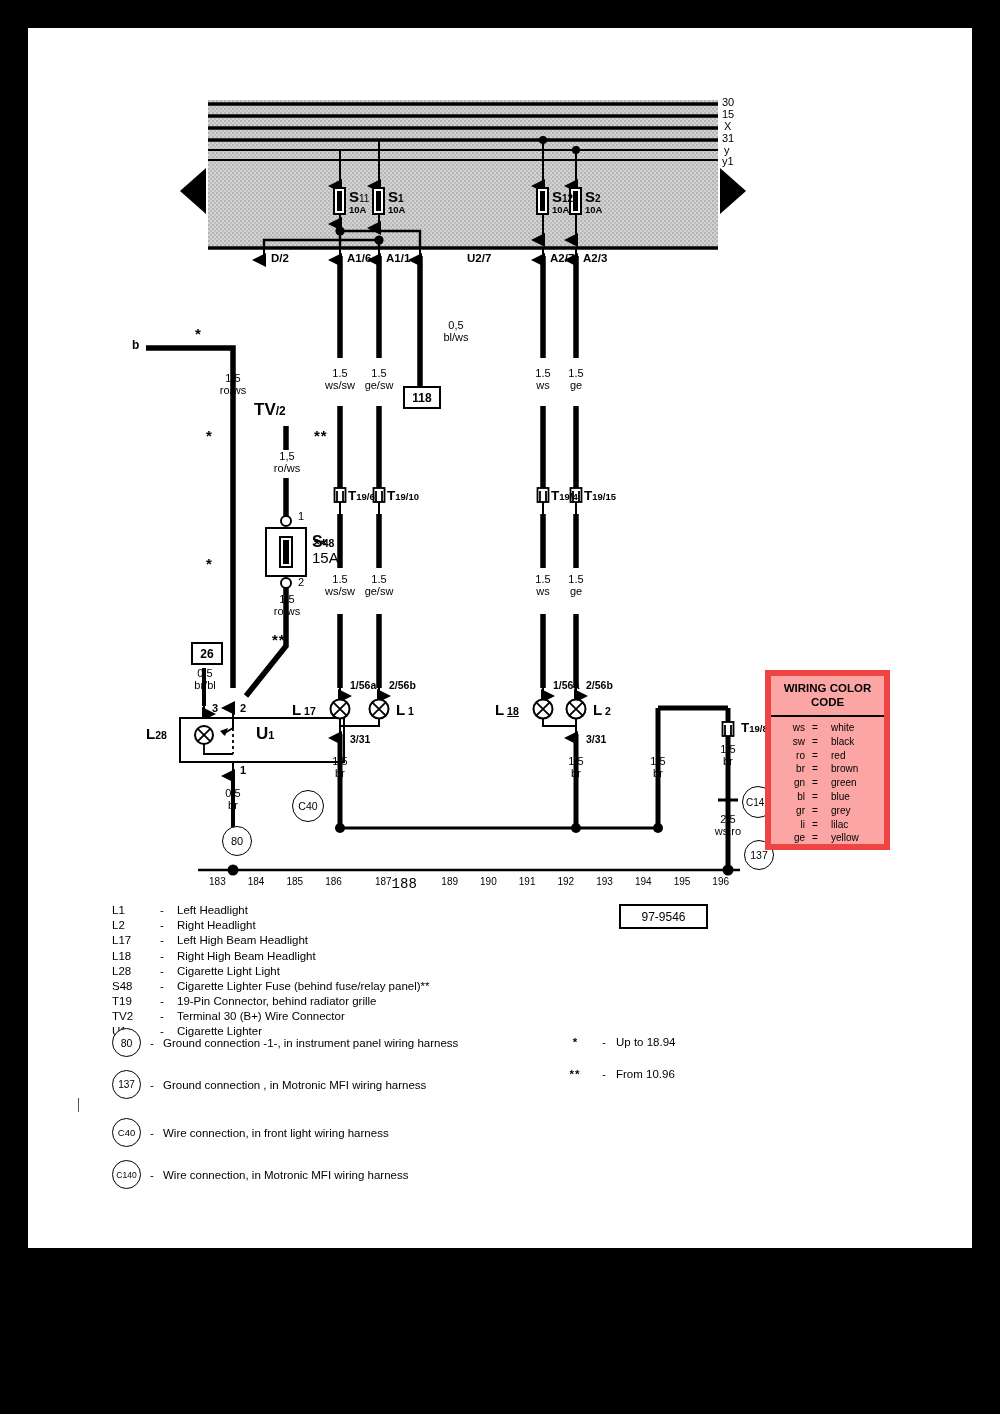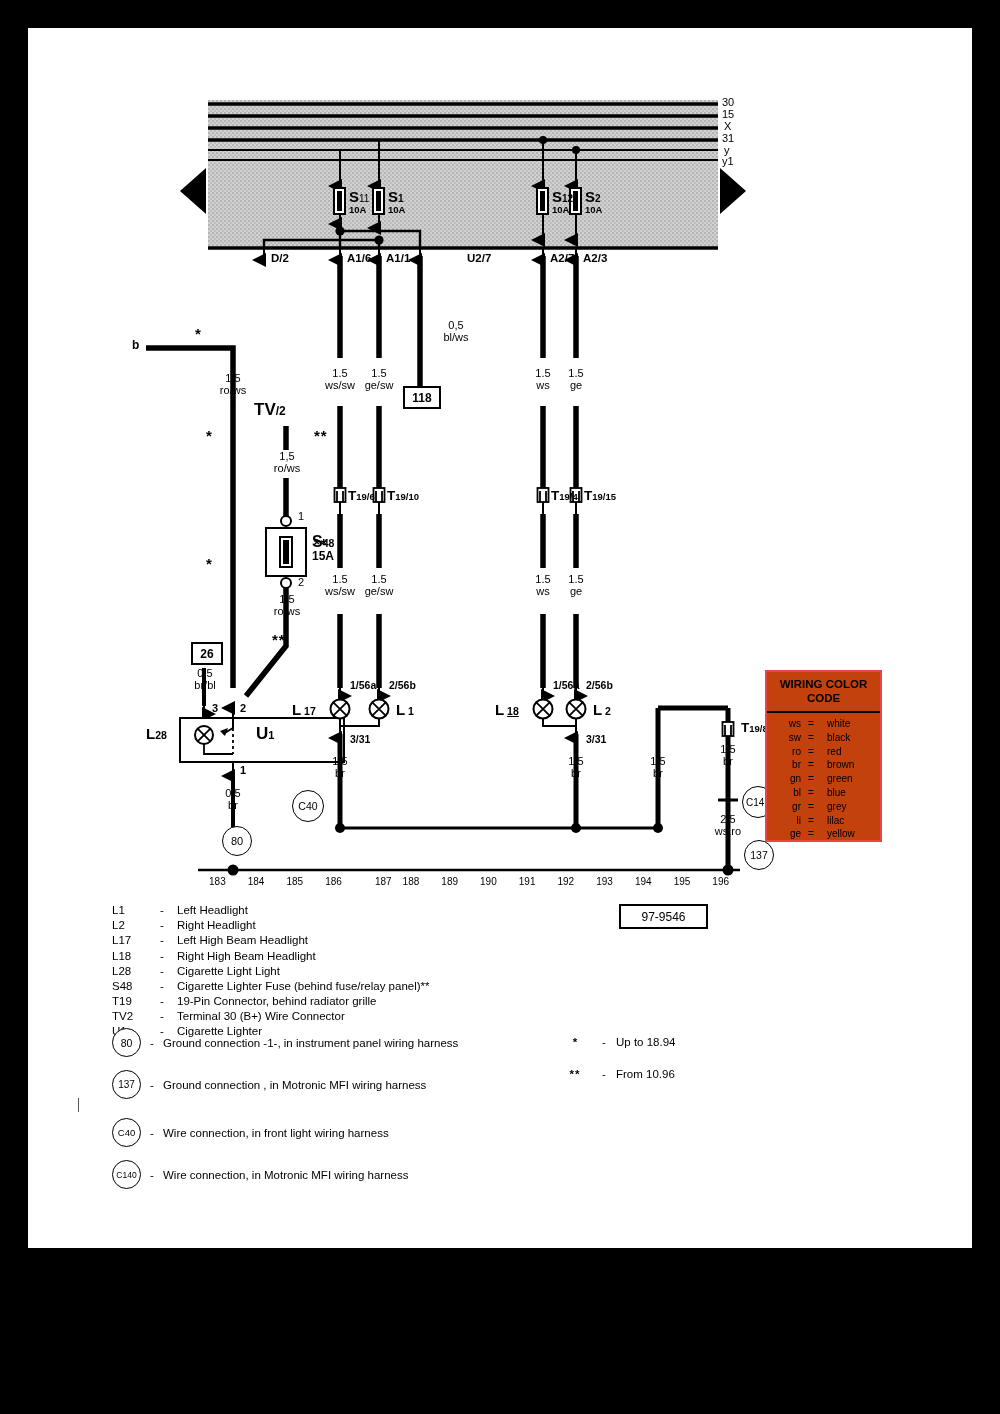--- a/index.html
+++ b/index.html
@@ -9,21 +9,21 @@
   .abs{position:absolute;}
   .lbl{position:absolute;color:#000;white-space:pre;line-height:1.08;}
   .ctr{text-align:center;}
   svg{display:block;overflow:visible;}
   #diagram{position:absolute;left:0;top:0;width:944px;height:1220px;}
   .boxlbl{position:absolute;border:2px solid #000;background:#fff;
           display:flex;align-items:center;justify-content:center;
           font-weight:bold;}
   .circ{position:absolute;border:1.6px solid #000;border-radius:50%;background:#fff;
         display:flex;align-items:center;justify-content:center;}
-  #ccbox{position:absolute;border:2px solid #ef4444;background:#c2410c;}
+  #ccbox{position:absolute;border:6px solid #ef4444;background:#fca5a5;}
   #cchead{border-bottom:2px solid #000;text-align:center;font-weight:bold;
           font-size:11.5px;line-height:1.25;padding:5px 2px 5px;}
   .ccrow{display:flex;font-size:10px;padding:1.4px 0 1.4px 0;}
   .cca{width:34px;text-align:right;}
   .ccb{width:20px;text-align:center;}
   .ccc{flex:1;padding-left:6px;}
   .keyrow{display:flex;font-size:11.5px;line-height:1.32;}
   .keyid{width:48px;}
   .keydash{width:17px;}
   .legrow{display:flex;align-items:center;font-size:11.5px;margin-bottom:13px;}
@@ -269,21 +269,21 @@
   <div class="lbl ctr" style="left:170px;top:345px;width:70px;font-size:11px;"><span>1,5</span><br><span>ro/ws</span></div>
   <div class="lbl ctr" style="left:224px;top:423px;width:70px;font-size:11px;"><span>1,5</span><br><span>ro/ws</span></div>
   <div class="lbl ctr" style="left:224px;top:566px;width:70px;font-size:11px;"><span>1,5</span><br><span>ro/ws</span></div>
 
   <div class="abs" style="left:226px;top:372px;">
     <span style="font-size:17px;font-weight:bold;">TV</span><span style="font-size:12px;font-weight:bold;">/2</span>
   </div>
 
   <div class="abs" style="left:284px;top:505px;">
     <span style="font-size:16px;font-weight:bold;">S</span><span style="font-size:10.5px;font-weight:bold;">48</span>
-    <div style="font-size:12px;font-weight:bold;margin-top:-2px;">15A</div>
+    <div style="font-size:15px;font-weight:normal;margin-top:-2px;">15A</div>
   </div>
   <div class="lbl" style="left:270px;top:483px;font-size:11px;">1</div>
   <div class="lbl" style="left:270px;top:549px;font-size:11px;">2</div>
 
   <div class="boxlbl" style="left:163px;top:614px;width:28px;height:19px;font-size:12px;">26</div>
   <div class="lbl ctr" style="left:141px;top:640px;width:72px;font-size:11px;"><span>0,5</span><br><span>br/bl</span></div>
 
   <div class="abs" style="left:118px;top:697px;">
     <span style="font-size:15px;font-weight:bold;">L</span><span style="font-size:10.5px;font-weight:bold;">28</span>
   </div>
@@ -355,21 +355,21 @@
   <div class="circ" style="left:264px;top:762px;width:30px;height:30px;font-size:10.5px;">C40</div>
   <div class="circ" style="left:714px;top:758px;width:30px;height:30px;font-size:10px;">C140</div>
   <div class="circ" style="left:716px;top:812px;width:28px;height:28px;font-size:10.5px;">137</div>
 
   <div class="abs" style="left:170px;top:848px;width:542px;display:flex;">
     <div style="flex:1;text-align:center;font-size:10px;">183</div>
     <div style="flex:1;text-align:center;font-size:10px;">184</div>
     <div style="flex:1;text-align:center;font-size:10px;">185</div>
     <div style="flex:1;text-align:center;font-size:10px;">186</div>
     <div style="flex:1;text-align:right;font-size:10px;">187</div>
-    <div style="flex:1;text-align:center;font-size:10px;">188</div>
+    <div style="flex:1;font-size:14px;font-family:Liberation Mono, monospace;">188</div>
     <div style="flex:1;text-align:center;font-size:10px;">189</div>
     <div style="flex:1;text-align:center;font-size:10px;">190</div>
     <div style="flex:1;text-align:center;font-size:10px;">191</div>
     <div style="flex:1;text-align:center;font-size:10px;">192</div>
     <div style="flex:1;text-align:center;font-size:10px;">193</div>
     <div style="flex:1;text-align:center;font-size:10px;">194</div>
     <div style="flex:1;text-align:center;font-size:10px;">195</div>
     <div style="flex:1;text-align:center;font-size:10px;">196</div>
   </div>
 

